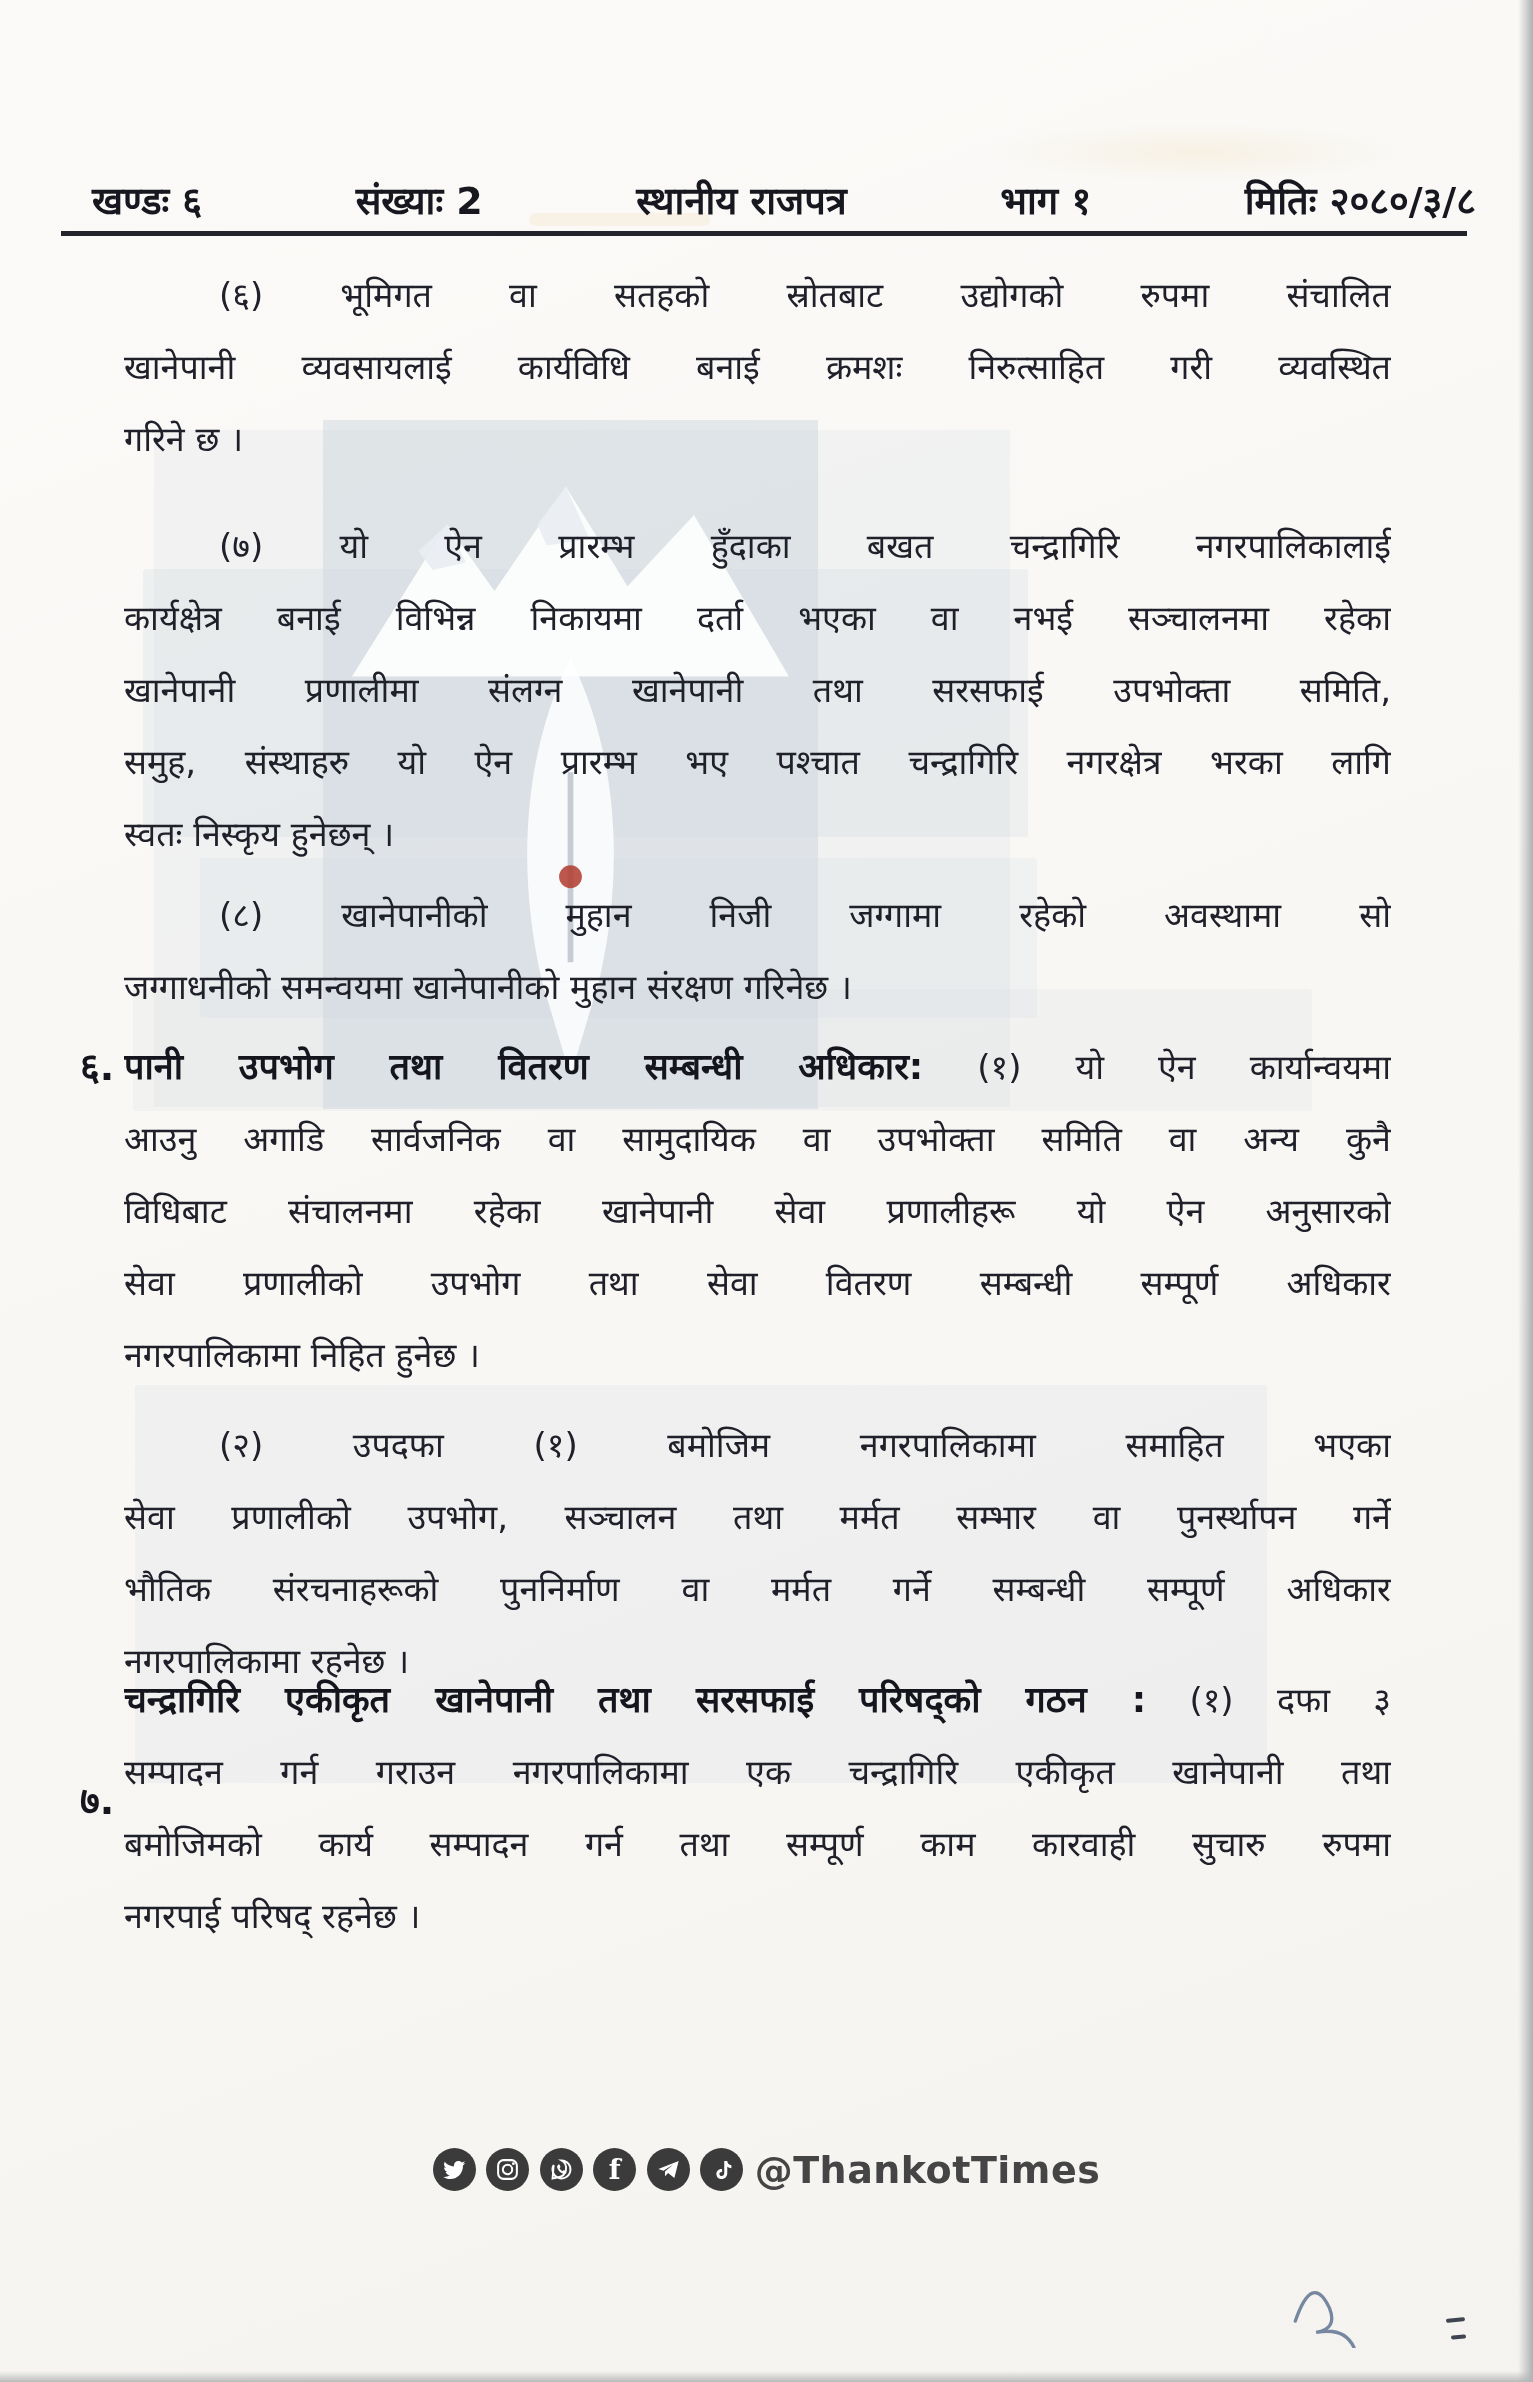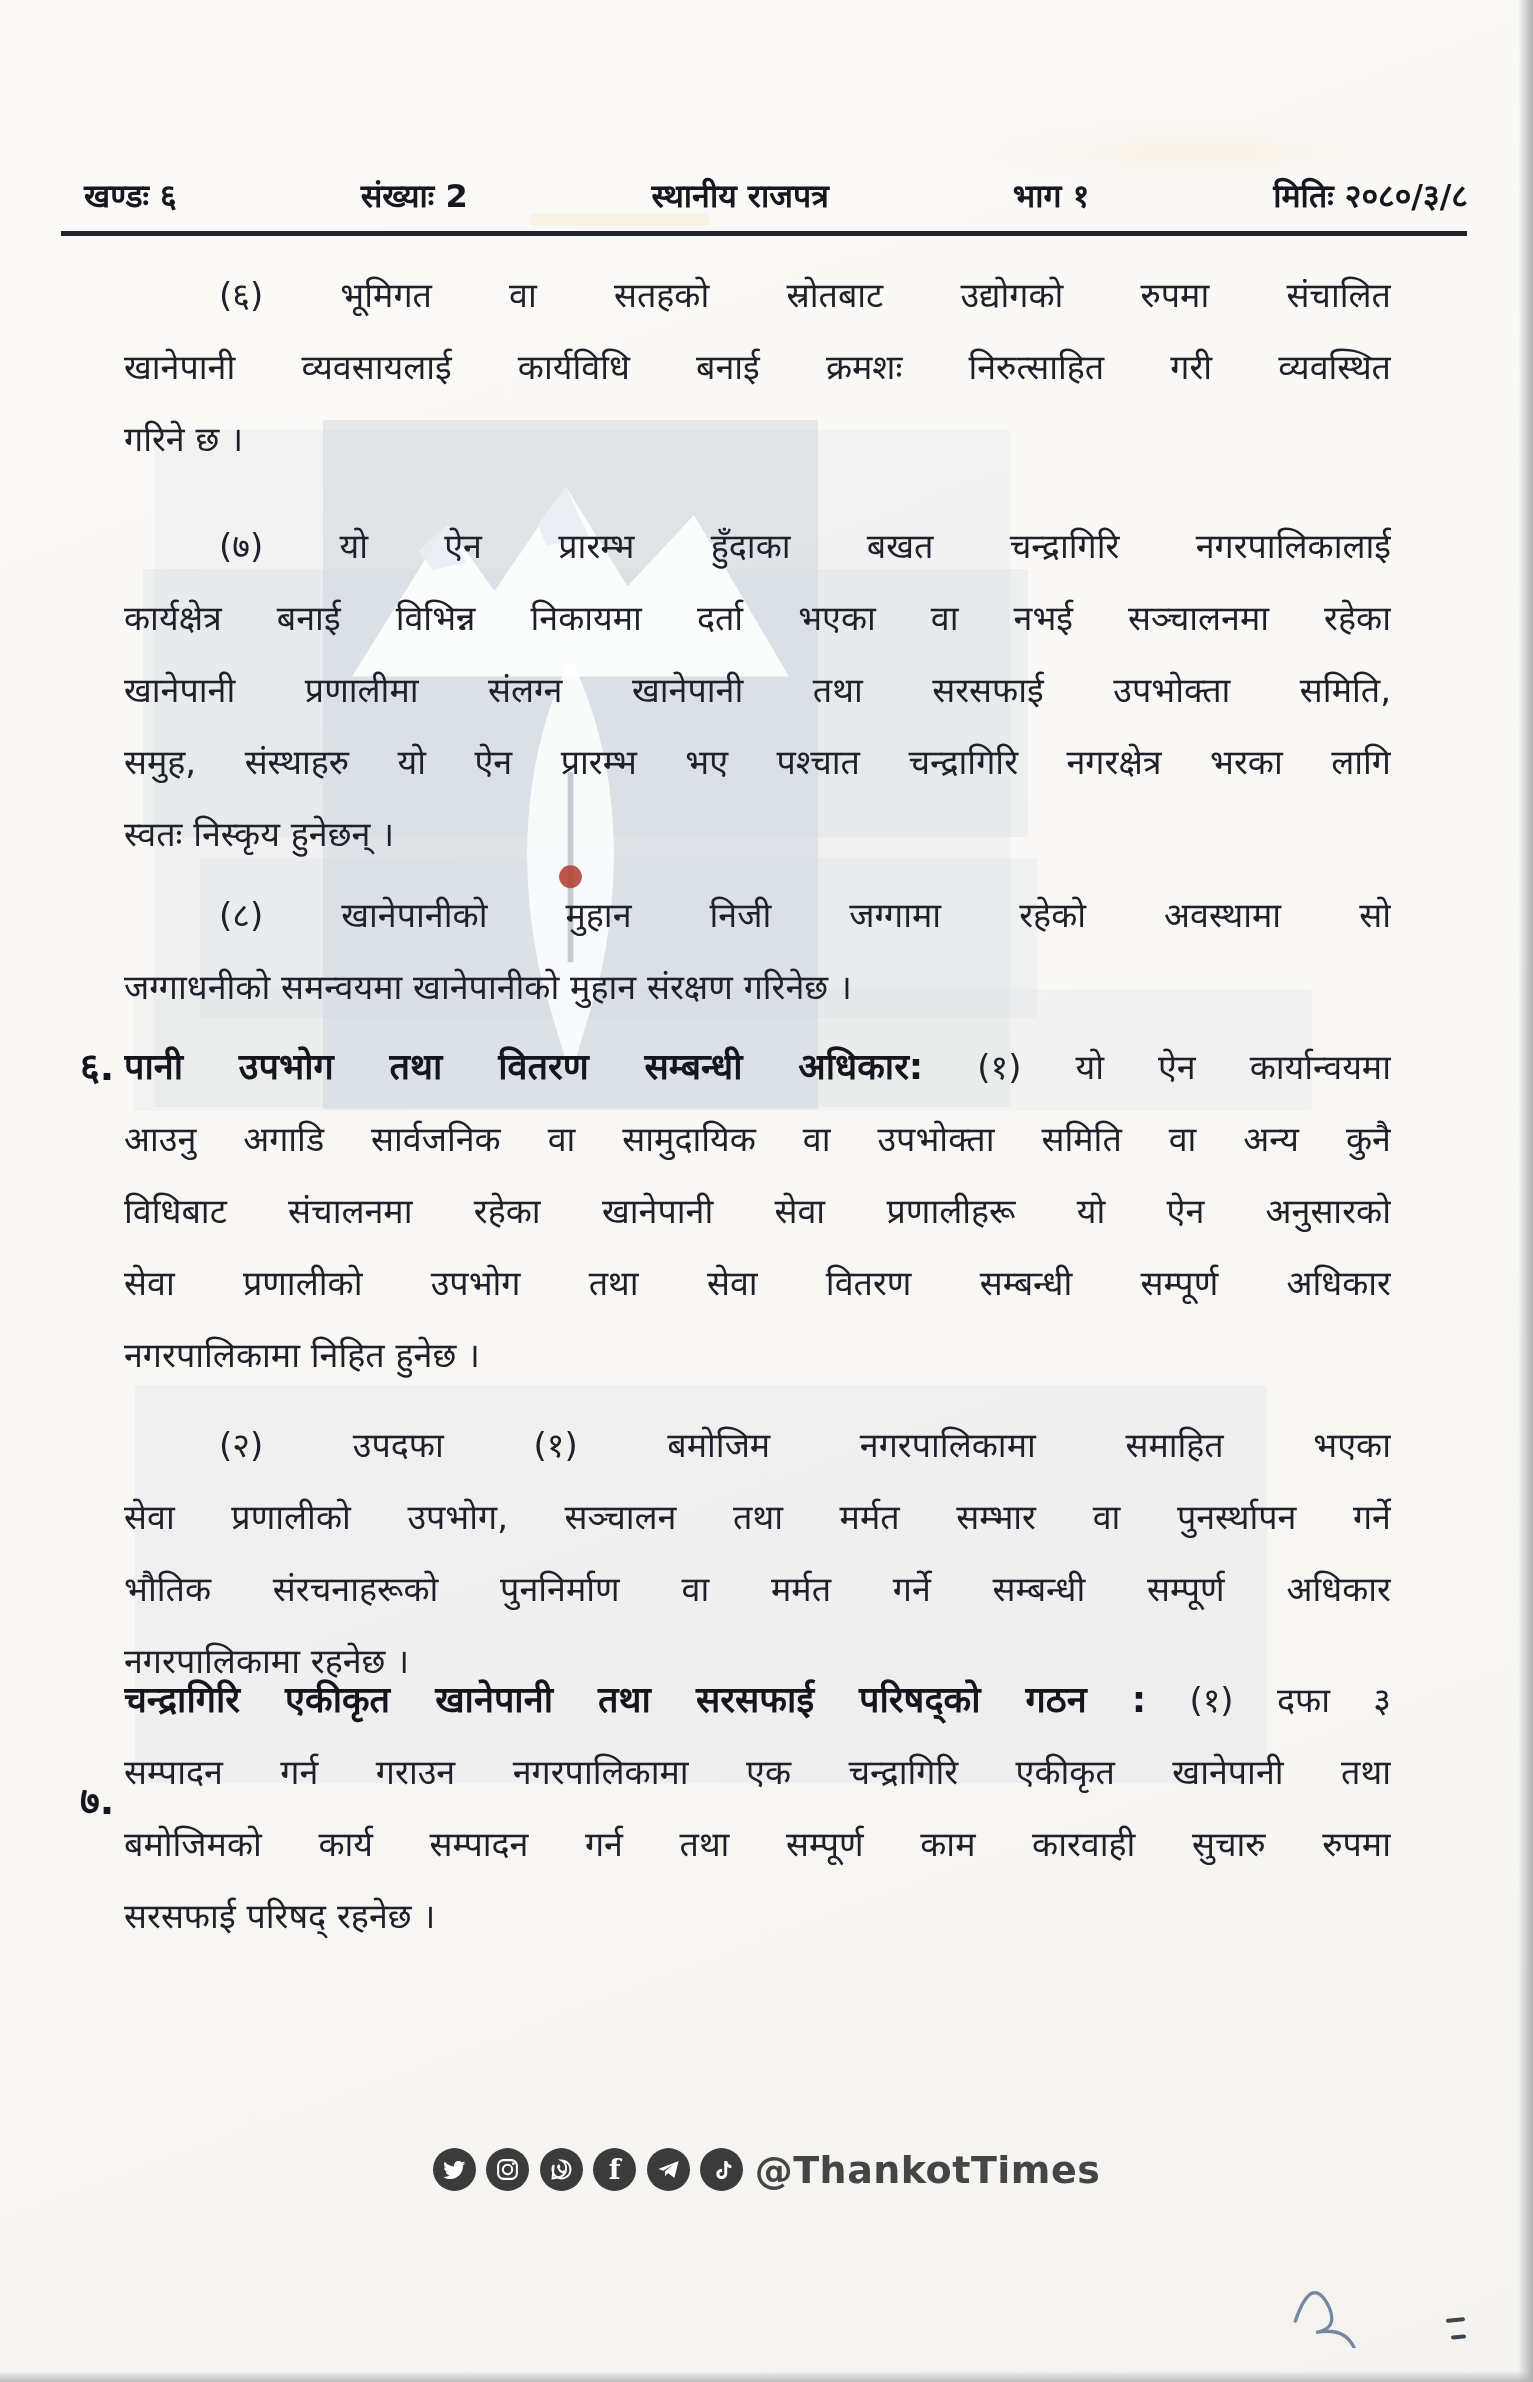--- a/index.html
+++ b/index.html
@@ -29,23 +29,23 @@
   .patch-wide-4{left:135px;top:1385px;width:1132px;height:398px;background:rgba(213,219,226,.26);}
   
   .watermark{position:absolute;left:323px;top:420px;width:495px;height:689px;
     background:rgba(203,211,221,.46);}
   .watermark-halo{position:absolute;left:154px;top:430px;width:856px;height:677px;
     background:rgba(210,217,224,.22);}
   .wm-mtn{position:absolute;left:19px;top:38px;width:457px;height:228px;}
   .wm-pen{position:absolute;left:124px;top:238px;width:247px;height:428px;}
   
   .gz-header{
-    position:absolute;left:84px;top:173px;width:1384px;
+    position:absolute;left:92px;top:173px;width:1384px;
     display:flex;justify-content:space-between;align-items:baseline;
-    font-weight:bold;font-size:32px;color:#17171f;
+    font-weight:bold;font-size:38px;color:#17171f;
   }
   .rule{position:absolute;left:61px;top:231px;width:1406px;height:0;
     border-top:5.7px solid #23232b;box-shadow:0 4.8px 0 -2.9px rgba(35,35,43,.45);}
   
   .block{position:absolute;left:124px;width:1267px;font-size:34px;}
   .ln{height:72px;line-height:72px;text-align:justify;text-align-last:justify;
       overflow:hidden;white-space:normal;}
   .ln.first{text-indent:95px;}
   .ln.end{text-align-last:left;}
   .ln .b{font-weight:bold;color:#15151d;font-size:36px;}
@@ -134,21 +134,21 @@
     <div class="ln">सेवा प्रणालीको उपभोग, सञ्चालन तथा मर्मत सम्भार वा पुनर्स्थापन गर्ने</div>
     <div class="ln">भौतिक संरचनाहरूको पुननिर्माण वा मर्मत गर्ने सम्बन्धी सम्पूर्ण अधिकार</div>
     <div class="ln end">नगरपालिकामा रहनेछ ।</div>
   </section>
 
   <div class="marker" style="top:1765px">७.</div>
   <section class="block" style="top:1664px">
     <div class="ln"><span class="b">चन्द्रागिरि एकीकृत खानेपानी तथा सरसफाई परिषद्को गठन :</span> <span>(१) दफा ३</span></div>
     <div class="ln">सम्पादन गर्न गराउन नगरपालिकामा एक चन्द्रागिरि एकीकृत खानेपानी तथा</div>
     <div class="ln">बमोजिमको कार्य सम्पादन गर्न तथा सम्पूर्ण काम कारवाही सुचारु रुपमा</div>
-    <div class="ln end">सरसफाई परिषद् रहनेछ ।</div>
+    <div class="ln end">नगरपाई परिषद् रहनेछ ।</div>
   </section>
 
   <div class="social-row">
     <span class="sicon">
       <svg width="26" height="26" viewBox="0 0 32 32">
           <path fill="#fff" d="M30,7.5c-1,0.5-2.1,0.8-3.2,0.9c1.2-0.7,2-1.8,2.4-3.1c-1.1,0.7-2.3,1.1-3.6,1.4 c-1-1.1-2.5-1.8-4.1-1.8c-3.1,0-5.6,2.5-5.6,5.6c0,0.4,0,0.9,0.1,1.3C11.4,11.5,7.3,9.3,4.6,5.9C4.1,6.8,3.8,7.8,3.8,8.8 c0,1.9,1,3.6,2.5,4.6c-0.9,0-1.8-0.3-2.5-0.7v0.1c0,2.7,1.9,5,4.5,5.5c-0.5,0.1-1,0.2-1.5,0.2c-0.4,0-0.7,0-1.1-0.1 c0.7,2.2,2.8,3.8,5.2,3.9c-1.9,1.5-4.3,2.4-6.9,2.4c-0.4,0-0.9,0-1.3-0.1c2.5,1.6,5.4,2.5,8.5,2.5c10.2,0,15.8-8.5,15.8-15.8 v-0.7C28.3,9.6,29.2,8.6,30,7.5z"></path>
         </svg>
     </span>
     <span class="sicon">
       <svg width="25" height="25" viewBox="0 0 32 32">

